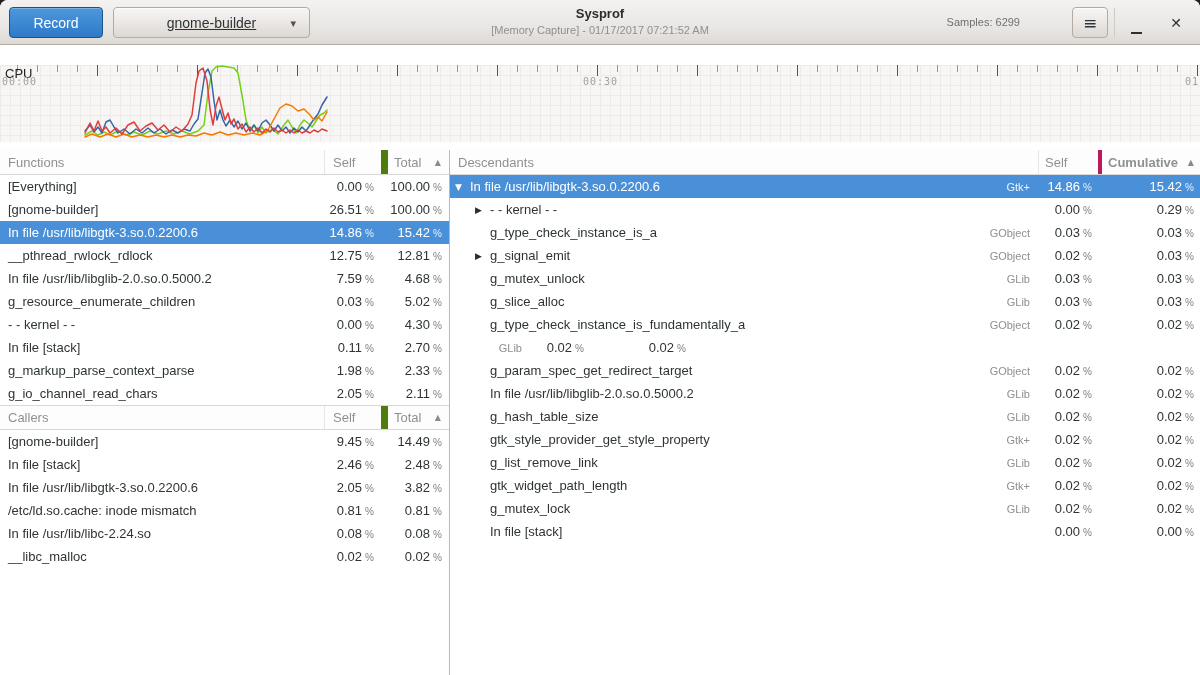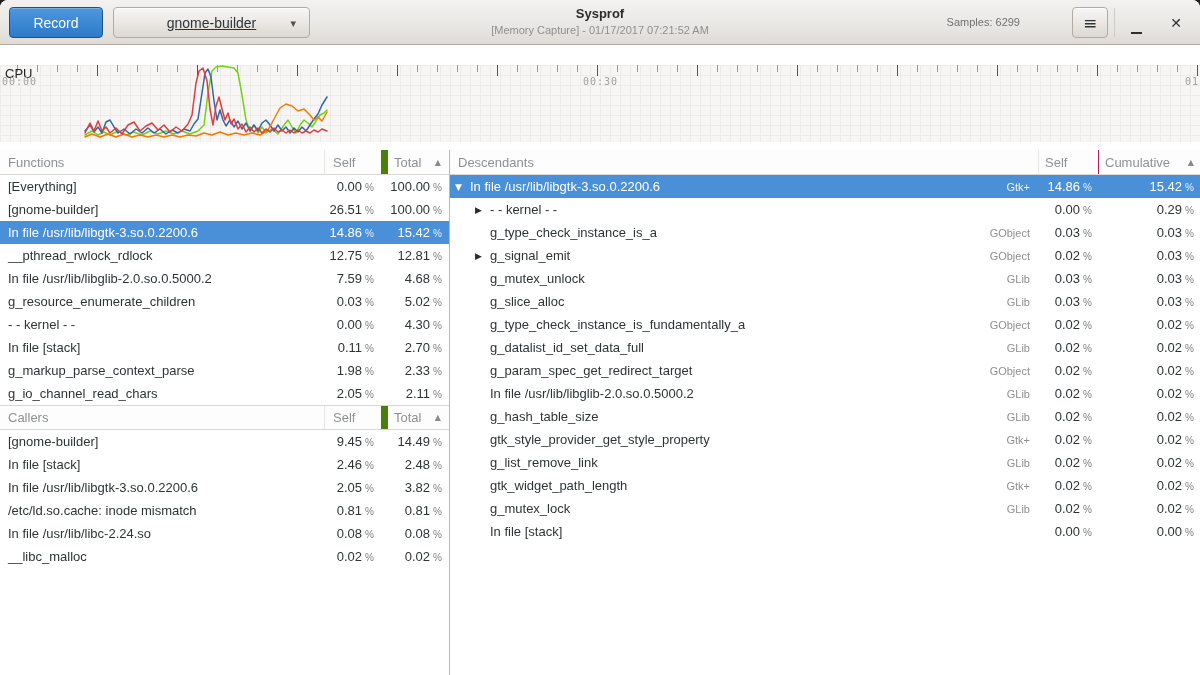--- a/index.html
+++ b/index.html
@@ -60,21 +60,21 @@
   .pane-sep{width:1px;background:#bcb9b4;flex:none;}
   .right-pane{flex:1;min-width:0;}
   .thead{height:25px;display:flex;align-items:stretch;background:#fdfdfd;
          border-bottom:1px solid #dad8d5;color:#8e9192;font-size:13px;}
   .thead.bt{border-top:1px solid #dad8d5;}
   .hc{display:flex;align-items:center;}
   .h-name{flex:1;padding-left:8px;min-width:0;}
   .h-self{width:57px;flex:none;border-left:1px solid #e8e6e3;padding-left:8px;}
   .h-total{width:68px;flex:none;border-left:7px solid #4d7c0f;padding-left:6px;padding-right:8px;}
   .h-rself{width:60px;flex:none;border-left:1px solid #e8e6e3;padding-left:6px;}
-  .h-cum{width:102px;flex:none;border-left:1px solid #be185d;padding-left:6px;padding-right:6px;}
+  .h-cum{width:102px;flex:none;border-left:4px solid #be185d;padding-left:6px;padding-right:6px;font-weight:bold;}
   .sort{margin-left:auto;font-size:8px;color:#8a8a8a;font-family:"DejaVu Sans",sans-serif;}
   .trow{height:23px;display:flex;align-items:center;font-size:13px;color:#2e3436;}
   .c-name{flex:1;min-width:0;padding-left:8px;white-space:nowrap;overflow:hidden;}
   .c-self{width:57px;flex:none;text-align:right;padding-right:7px;}
   .c-total{width:68px;flex:none;text-align:right;padding-right:7px;}
   .c-tname{flex:1;min-width:0;display:flex;align-items:center;white-space:nowrap;overflow:hidden;}
   .exp{flex:none;width:13px;margin-right:2px;font-size:9px;color:#2c2c2c;
        font-family:"DejaVu Sans",sans-serif;}
   .lvl0 .exp{margin-left:5px;} .lvl1 .exp{margin-left:25px;}
   .c-tag{flex:none;width:80px;text-align:right;font-size:11px;color:#8f8f8f;padding-right:8px;}
@@ -304,24 +304,20 @@
           <div class="trow lvl1">
             <div class="c-tname">
               <span class="exp"></span>
               <span class="nm">g_type_check_instance_is_fundamentally_a</span>
             </div>
             <div class="c-tag">GObject</div>
             <div class="c-rself"><span class="v">0.02</span><span class="pct">%</span></div>
             <div class="c-cum"><span class="v">0.02</span><span class="pct">%</span></div>
           </div>
           <div class="trow lvl1">
-            <div class="c-tname">
-              <span class="exp"></span>
-              <span class="nm">g_datalist_id_set_data_full</span>
-            </div>
             <div class="c-tag">GLib</div>
             <div class="c-rself"><span class="v">0.02</span><span class="pct">%</span></div>
             <div class="c-cum"><span class="v">0.02</span><span class="pct">%</span></div>
           </div>
           <div class="trow lvl1">
             <div class="c-tname">
               <span class="exp"></span>
               <span class="nm">g_param_spec_get_redirect_target</span>
             </div>
             <div class="c-tag">GObject</div>

